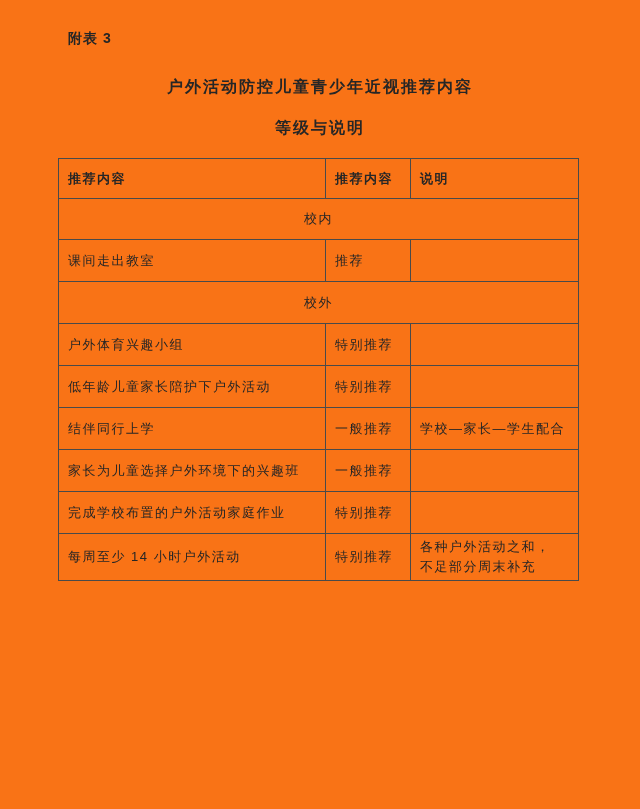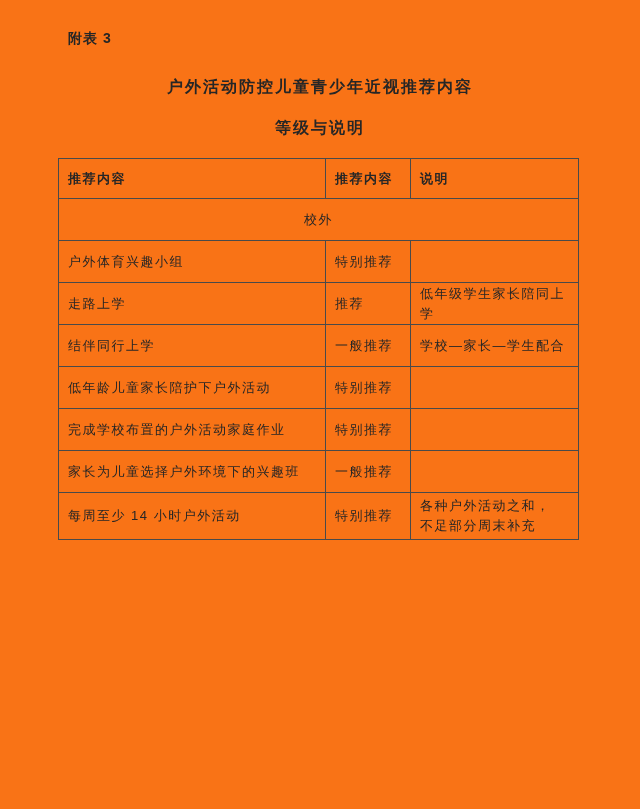--- a/index.html
+++ b/index.html
@@ -63,61 +63,64 @@
         <col class="c3">
     </colgroup>
     <thead>
       <tr class="h40">
         <th>推荐内容</th>
         <th>推荐内容</th>
         <th>说明</th>
       </tr>
     </thead>
     <tbody>
+      <tr class="h41">
+        <td class="section-cell" colspan="3">校内</td>
+      </tr>
 
 
+      <tr class="h42">
+        <td>课间走出教室</td>
+        <td>推荐</td>
+        <td></td>
+      </tr>
 
 
       <tr class="h42">
         <td class="section-cell" colspan="3">校外</td>
       </tr>
 
       <tr class="h42">
         <td>户外体育兴趣小组</td>
         <td>特别推荐</td>
         <td></td>
       </tr>
 
+
       <tr class="h42">
-        <td>走路上学</td>
-        <td>推荐</td>
-        <td>低年级学生家长陪同上学</td>
+        <td>低年龄儿童家长陪护下户外活动</td>
+        <td>特别推荐</td>
+        <td></td>
       </tr>
 
       <tr class="h42">
         <td>结伴同行上学</td>
         <td>一般推荐</td>
         <td>学校—家长—学生配合</td>
       </tr>
 
       <tr class="h42">
-        <td>低年龄儿童家长陪护下户外活动</td>
-        <td>特别推荐</td>
+        <td>家长为儿童选择户外环境下的兴趣班</td>
+        <td>一般推荐</td>
         <td></td>
       </tr>
 
       <tr class="h42">
         <td>完成学校布置的户外活动家庭作业</td>
         <td>特别推荐</td>
-        <td></td>
-      </tr>
-
-      <tr class="h42">
-        <td>家长为儿童选择户外环境下的兴趣班</td>
-        <td>一般推荐</td>
         <td></td>
       </tr>
 
 
       <tr class="h49">
         <td>每周至少 14 小时户外活动</td>
         <td>特别推荐</td>
         <td>
           <div>各种户外活动之和，</div>
           <div>不足部分周末补充</div>

